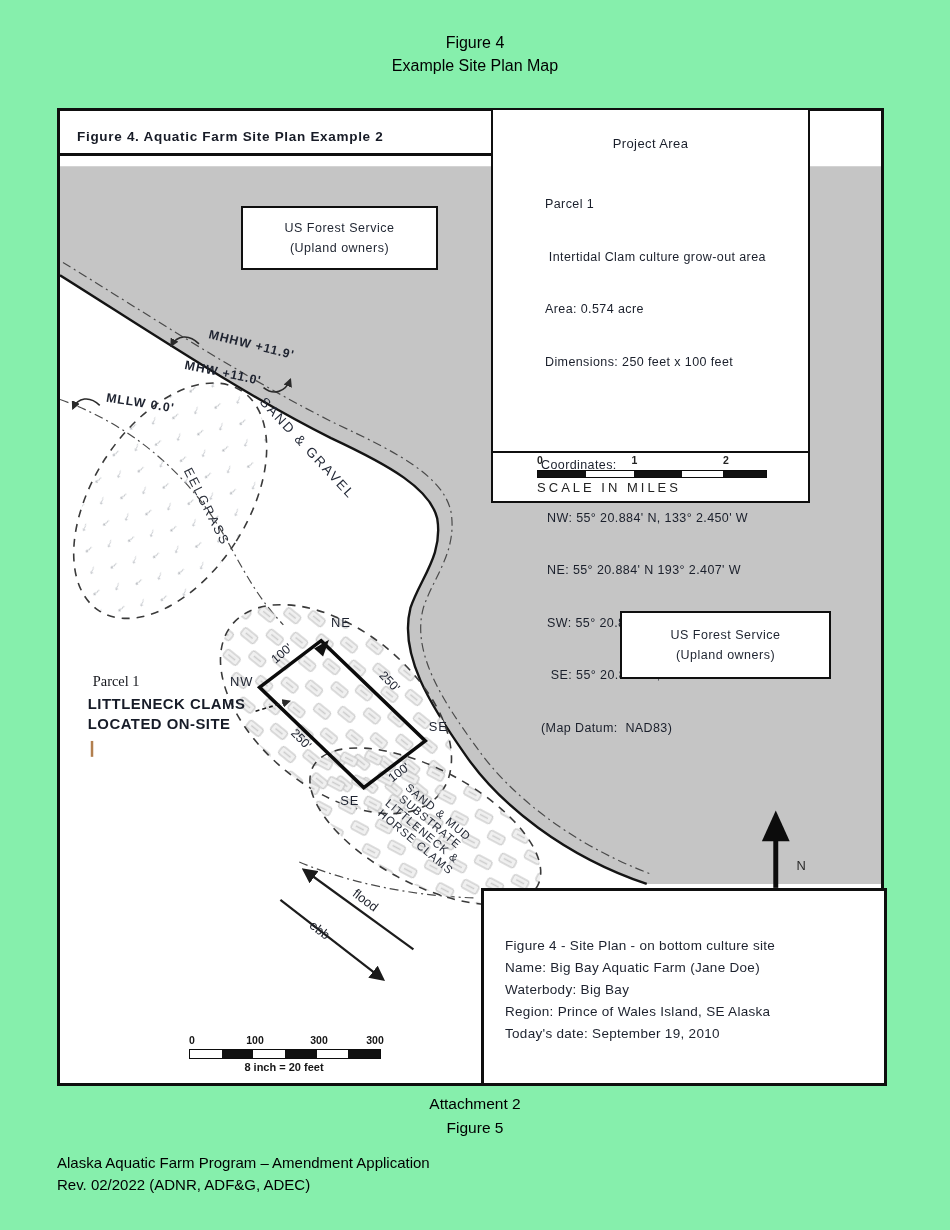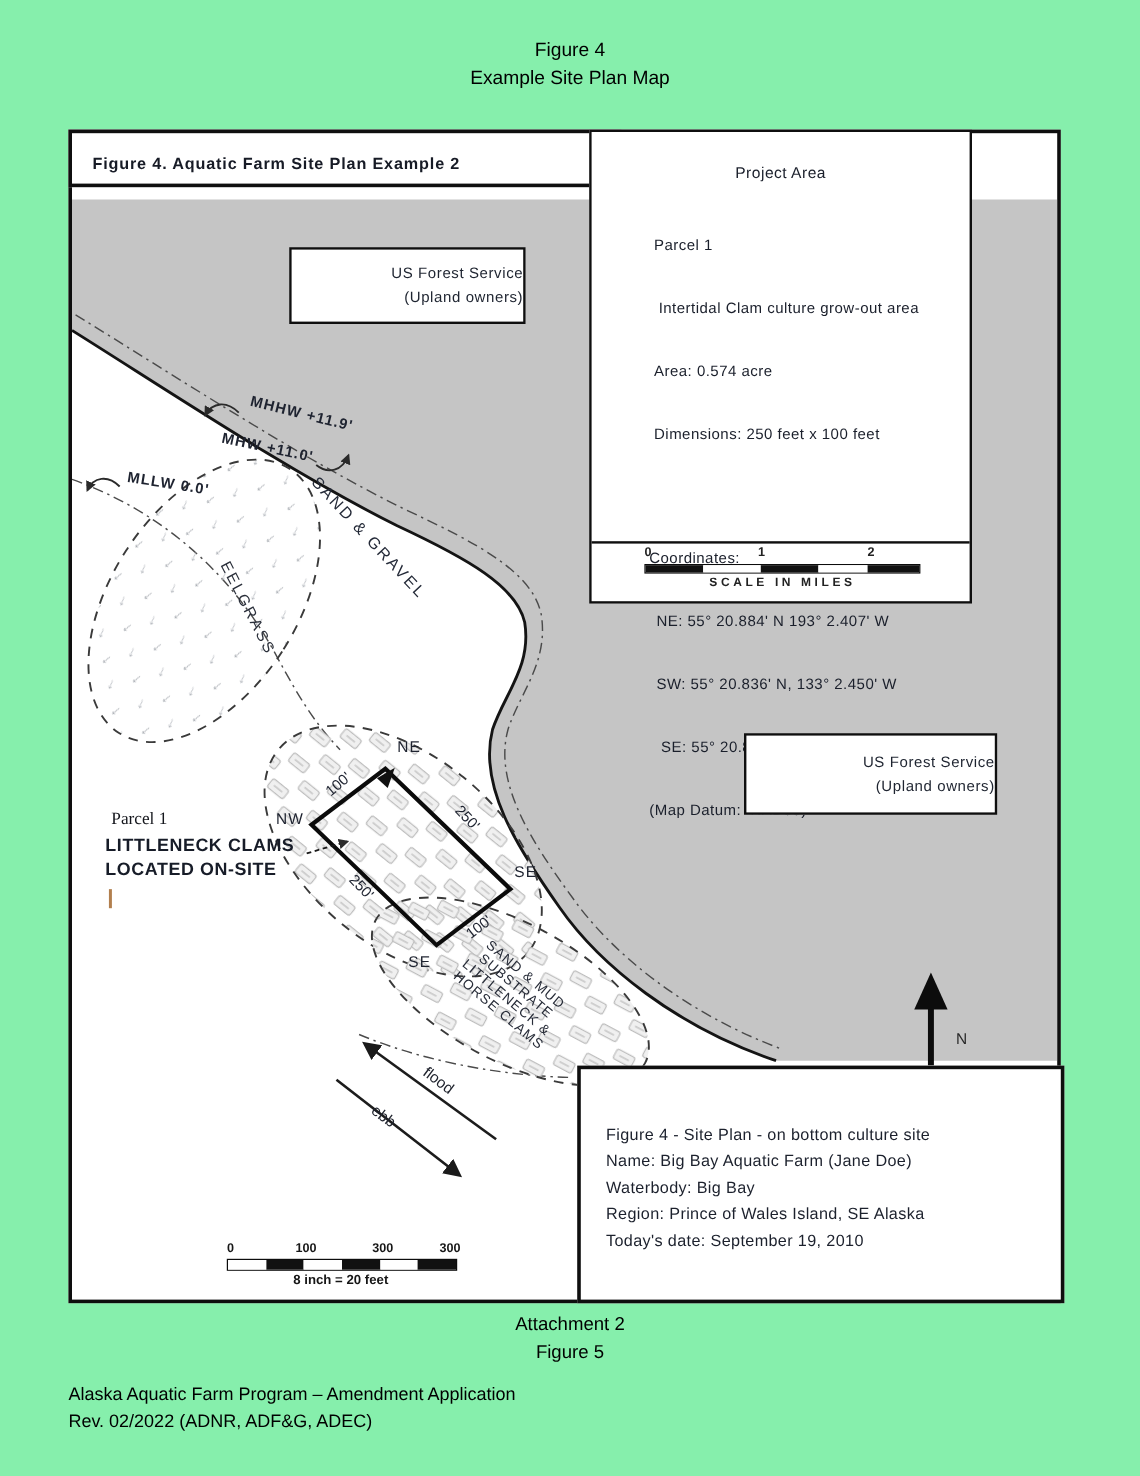--- a/index.html
+++ b/index.html
@@ -25,24 +25,24 @@
   .panel{left:431px;top:-3px;width:319px;height:395px;border-width:2px;
          font-size:12.5px;color:#1a1f2b;letter-spacing:.4px;}
   .panel .head{text-align:center;margin-top:26px;font-size:13px;}
   .panel .blk{margin:10px 0 0 52px;line-height:17.5px;white-space:pre;}
   .panel .blk2{margin:16px 0 0 48px;line-height:17.5px;white-space:pre;}
   .scale-sec{position:absolute;left:0;right:0;bottom:0;height:48px;border-top:2px solid #0f0f0f;}
   .scale-sec .tick{position:absolute;top:1px;font-size:10.5px;font-weight:bold;color:#222;}
   .mbar{position:absolute;left:14%;right:13%;top:17px;height:6px;border:1px solid #0c0c0c;display:flex;}
   .mbar div{height:100%;}
   .seg-b{background:#111;} .seg-w{background:#fff;}
-  .mcap{position:absolute;left:14%;right:13%;top:27px;text-align:center;font-size:10px;
-        letter-spacing:3px;font-weight:bold;color:#222;}
-
-  .usfs{text-align:right;font-size:12.5px;line-height:20px;color:#1e2430;letter-spacing:.5px;
+  .mcap{position:absolute;left:14%;right:13%;top:27px;text-align:left;font-size:13px;
+        letter-spacing:3px;font-weight:normal;color:#222;}
+
+  .usfs{text-align:center;font-size:12.5px;line-height:20px;color:#1e2430;letter-spacing:.5px;
         border-width:2.5px;display:flex;flex-direction:column;justify-content:center;}
   .usfs1{left:181px;top:95px;width:197px;height:64px;}
   .usfs2{left:560px;top:500px;width:211px;height:68px;}
 
   .info-box{left:421px;top:777px;width:406px;height:198px;border-width:3px;}
   .info-box .lines{margin:44px 0 0 21px;font-size:13.5px;line-height:22px;color:#1c212d;letter-spacing:.3px;}
 
   .fscale{position:absolute;left:129px;top:923px;width:200px;height:50px;}
   .fscale .tick{position:absolute;top:0;font-size:10.5px;font-weight:bold;transform:translateX(-50%);color:#161616;}
   .fbar{position:absolute;left:0;top:15px;width:190px;height:8px;border:1px solid #0c0c0c;display:flex;}
@@ -148,20 +148,21 @@
     <div class="overlay panel">
       <div class="head">Project Area</div>
       <div class="blk">
         <div>Parcel 1</div>
         <div> Intertidal Clam culture grow-out area</div>
         <div>Area: 0.574 acre</div>
         <div>Dimensions: 250 feet x 100 feet</div>
       </div>
       <div class="blk2">
         <div>Coordinates:</div>
+        <div style="padding-left:6px">NW: 55° 20.884' N, 133° 2.450' W</div>
         <div style="padding-left:6px">NE: 55° 20.884' N 193° 2.407' W</div>
         <div style="padding-left:6px">SW: 55° 20.836' N, 133° 2.450' W</div>
         <div style="padding-left:6px"> SE: 55° 20.836' N, 133° 2.407' W</div>
         <div>(Map Datum:  NAD83)</div>
       </div>
       <div class="scale-sec">
         <span class="tick" style="left:14%">0</span>
         <span class="tick" style="left:44%">1</span>
         <span class="tick" style="left:73%">2</span>
         <div class="mbar">

